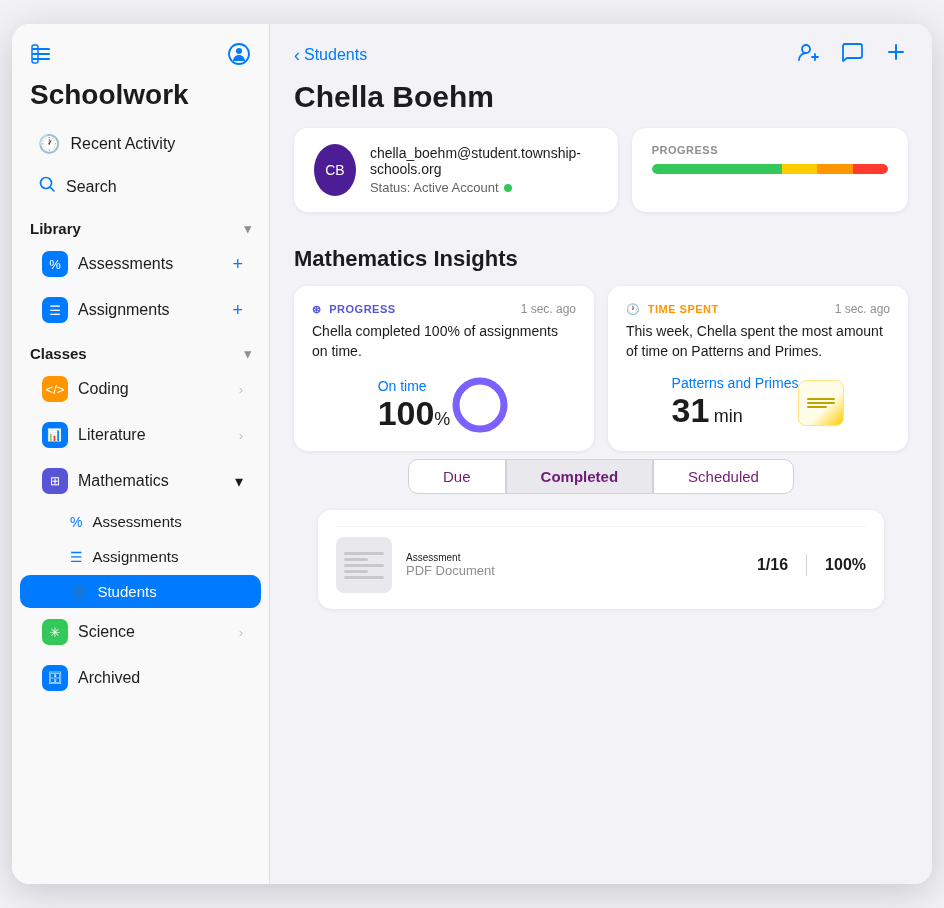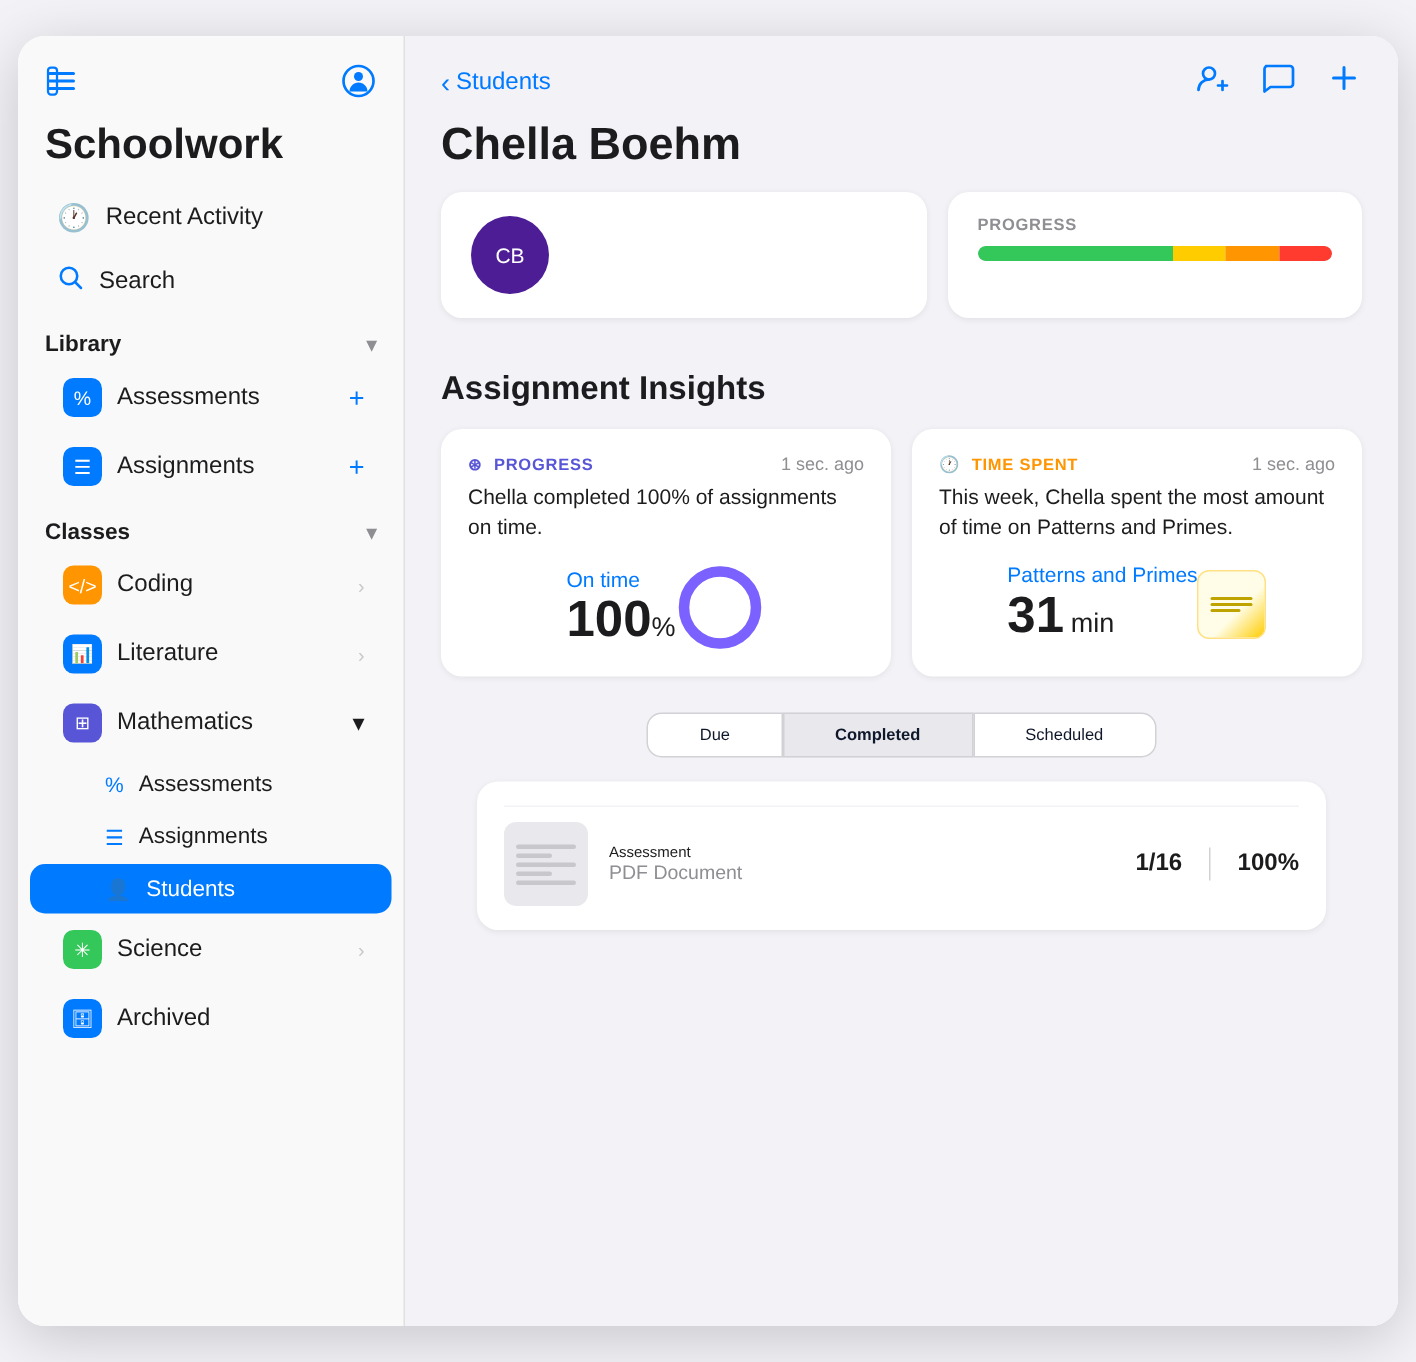--- a/index.html
+++ b/index.html
@@ -229,21 +229,21 @@
     .insights-section { padding: 0 24px; }
     .insights-title {
       font-size: 22px;
       font-weight: 700;
       color: #1c1c1e;
       margin-bottom: 14px;
     }
     .insights-cards {
       display: flex;
       gap: 14px;
-      margin-bottom: 24px;
+      margin-bottom: 8px;
     }
     .insight-card {
       background: #fff;
       border-radius: 14px;
       padding: 16px 18px;
       flex: 1;
       box-shadow: 0 1px 4px rgba(0,0,0,0.07);
     }
     .insight-card-header {
       display: flex;
@@ -282,23 +282,23 @@
       display: flex;
       justify-content: center;
       gap: 0;
       margin-bottom: 16px;
       padding: 0 24px;
     }
     .filter-btn {
       background: #fff;
       border: 1px solid #d1d1d6;
       padding: 8px 34px;
-      font-size: 11px;
+      font-size: 15px;
       cursor: pointer;
-      color: #0f172a;
+      color: #701a75;
     }
     .filter-btn:first-child { border-radius: 10px 0 0 10px; }
     .filter-btn:last-child { border-radius: 0 10px 10px 0; }
     .filter-btn.active {
       background: #e8e8ed;
       font-weight: 600;
     }
     
     .assignment-section { padding: 0 24px; }
     .assignment-card {
@@ -504,36 +504,43 @@
         </button>
       </div>
     </div>
 
     <div class="main-header">
       <div class="student-name">Chella Boehm</div>
       <div class="student-cards">
 
         <div class="student-info-card">
           <div class="student-avatar">CB</div>
+          <div class="student-info-text">
+            <span class="student-email">chella_boehm@student.township-schools.org</span>
+            <span class="student-status">
+              <span>Status: Active Account</span>
+              <span class="status-dot"></span>
+            </span>
+          </div>
         </div>
 
         <div class="progress-card">
           <div class="progress-label-top">PROGRESS</div>
           <div class="progress-bar-wrap">
             <div class="progress-bar-green" style="width:55%"></div>
             <div class="progress-bar-yellow" style="width:15%"></div>
             <div class="progress-bar-orange" style="width:15%"></div>
             <div class="progress-bar-red" style="width:15%"></div>
           </div>
         </div>
       </div>
     </div>
 
     <div class="insights-section">
-      <div class="insights-title">Assignment Insights</div>
+      <div class="insights-title">Mathematics Insights</div>
       <div class="insights-cards">
 
         <div class="insight-card">
           <div class="insight-card-header">
             <span class="insight-type insight-type-progress">
               <span style="margin-right:4px;">⊛</span>
               <span>PROGRESS</span>
             </span>
             <span class="insight-timestamp">1 sec. ago</span>
           </div>

